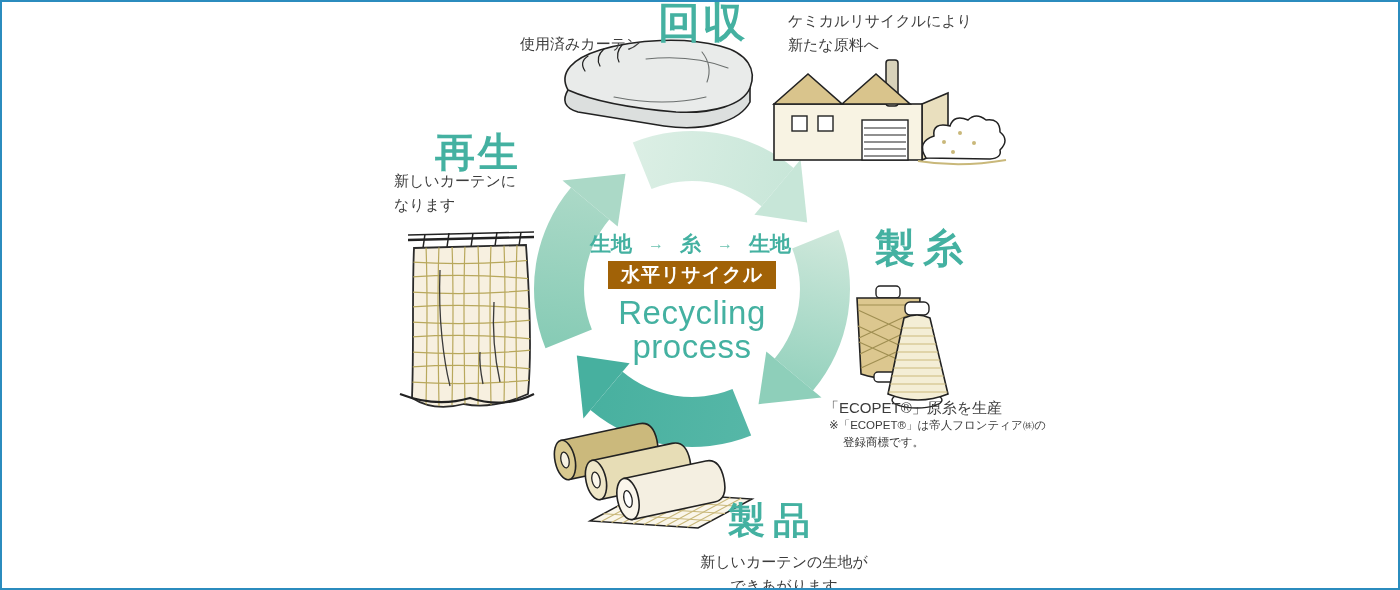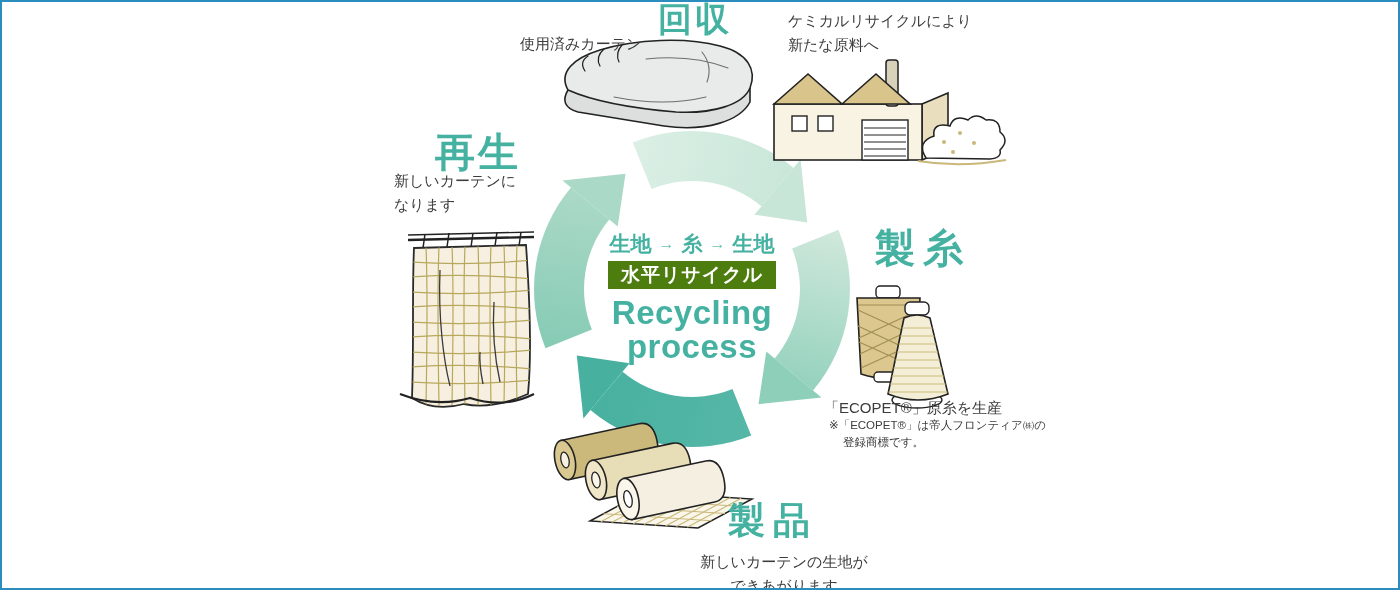--- a/index.html
+++ b/index.html
@@ -7,39 +7,39 @@
     position:relative;width:1400px;height:590px;background:#ffffff;
     border:2px solid #2b8cbe;box-sizing:border-box;overflow:hidden;
     font-family:"Liberation Sans","DejaVu Sans",sans-serif;
   }
   svg.art{position:absolute;left:0;top:0;}
   .abs{position:absolute;}
   .stage-title{
     position:absolute;color:#44b1a1;font-weight:bold;line-height:1;
     white-space:nowrap;
   }
-  .t-collection{left:656px;top:0px;font-size:34px;letter-spacing:3px;}
+  .t-collection{left:656px;top:0px;font-size:42px;letter-spacing:3px;}
   .t-regen{left:433px;top:130px;font-size:40px;letter-spacing:3px;}
   .t-spinning{left:873px;top:226px;font-size:40px;letter-spacing:8px;text-align:right;}
   .t-product{left:726px;top:500px;font-size:37px;letter-spacing:8px;}
   .cap{position:absolute;color:#3c3c3c;font-size:15px;line-height:1.6;}
   .cap-used{left:518px;top:30px;white-space:nowrap;}
   .cap-chем{left:786px;top:7px;white-space:nowrap;}
   .cap-regen{left:392px;top:167px;width:178px;}
   .cap-ecopet{left:822px;top:394px;white-space:nowrap;font-size:15px;}
   .cap-footnote{left:827px;top:415px;font-size:11.5px;line-height:1.45;color:#3c3c3c;white-space:nowrap;}
   .cap-footnote .indent{padding-left:14px;}
   .cap-product{left:660px;top:548px;width:244px;text-align:center;}
   .center-block{position:absolute;left:588px;top:231px;width:204px;text-align:center;}
-  .flow-row{display:flex;justify-content:center;align-items:center;gap:7px;
+  .flow-row{display:flex;align-items:center;gap:16px;
     color:#44b1a1;font-weight:bold;font-size:21px;line-height:1;}
   .flow-arrow{font-size:16px;color:#6cc2b0;}
-  .hbadge{display:inline-block;background:#4d7c0f;color:#ffffff;font-weight:bold;
+  .hbadge{display:inline-block;background:#a16207;color:#ffffff;font-weight:bold;
     font-size:19px;line-height:1;padding:4px 13px 5px;margin-top:7px;letter-spacing:1px;}
-  .ren{color:#44b1a1;font-weight:bold;font-size:33px;line-height:1.02;margin-top:7px;letter-spacing:0.5px;}
+  .ren{color:#44b1a1;font-weight:normal;font-size:33px;line-height:1.02;margin-top:7px;letter-spacing:0.5px;}
 </style>
 </head>
 <body>
 
 <div class="canvas">
 
   <svg class="art" width="1400" height="590" viewBox="0 0 1400 590">
     <defs>
       <linearGradient id="gradTop" gradientUnits="userSpaceOnUse" x1="630" y1="140" x2="800" y2="185">
         <stop offset="0" stop-color="#dcefe5"></stop>

